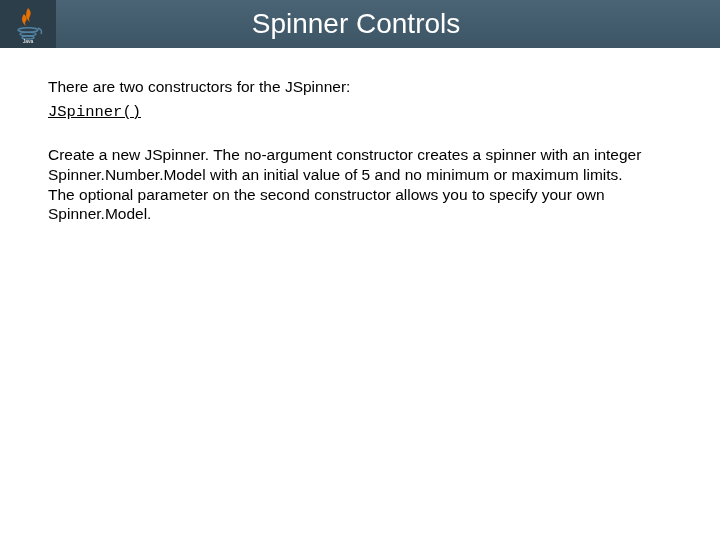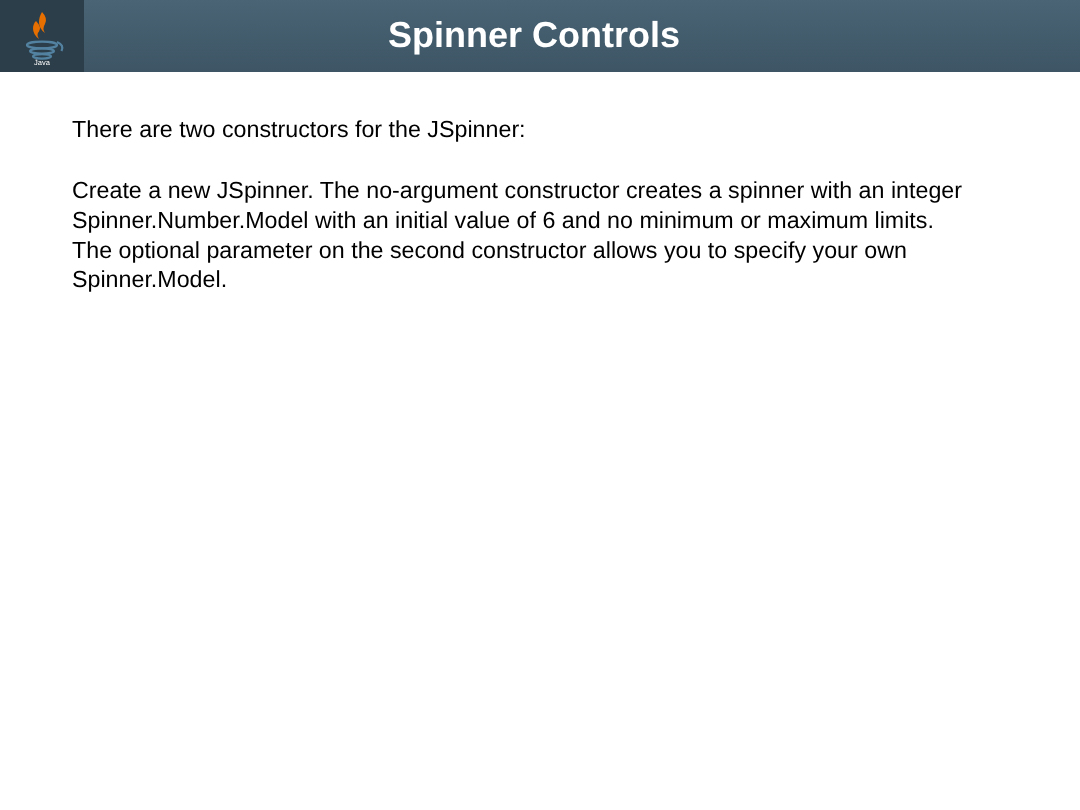--- a/index.html
+++ b/index.html
@@ -25,22 +25,22 @@
     display: flex;
     align-items: center;
     justify-content: center;
     position: relative;
   }
   .logo svg { display: block; }
   .title {
     flex: 1;
     text-align: center;
     color: #ffffff;
-    font-size: 24px;
-    font-weight: bold;
+    font-size: 28px;
+    font-weight: normal;
     padding-right: 64px;
   }
   .content {
     padding: 30px 48px 0 48px;
   }
   .intro {
     font-size: 15.5px;
     color: #000;
     margin-bottom: 6px;
   }
@@ -73,15 +73,16 @@
       <path d="M30 24 Q35 26 33 30" fill="none" stroke="#5382a1" stroke-width="1.5"></path>
       <text x="20" y="39" font-size="5" fill="#ffffff" text-anchor="middle" font-family="Arial">Java</text>
     </svg>
   </div>
   <div class="title">Spinner Controls</div>
 </div>
 
 <div class="content">
   <p class="intro">There are two constructors for the JSpinner:</p>
   <div class="codeblock">
+    <div>JSpinner()</div>
   </div>
-  <p class="desc">Create a new JSpinner. The no-argument constructor creates a spinner with an integer Spinner.Number.Model with an initial value of 6 and no minimum or maximum limits. The optional parameter on the second constructor allows you to specify your own Spinner.Model.</p>
+  <p class="desc">Create a new JSpinner. The no-argument constructor creates a spinner with an integer Spinner.Number.Model with an initial value of 5 and no minimum or maximum limits. The optional parameter on the second constructor allows you to specify your own Spinner.Model.</p>
 </div>
 
 </body></html>

